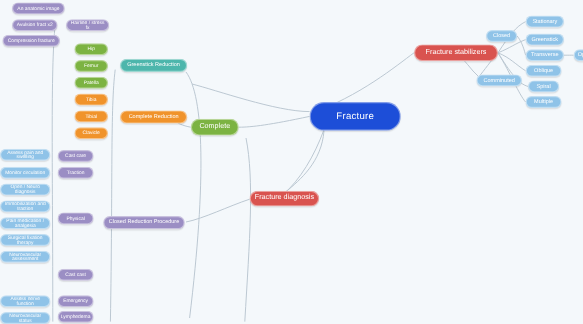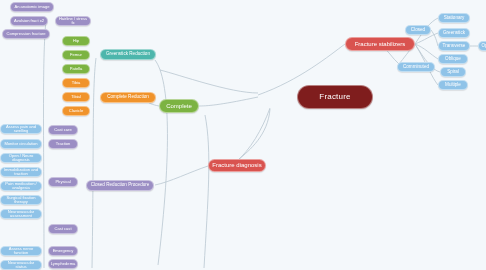--- a/index.html
+++ b/index.html
@@ -84,21 +84,21 @@
       <path d="M 415 44 C 425 48 430 54 438 59"></path>
       <path d="M 415 44 C 424 30 430 22 438 18"></path>
       <path d="M 415 44 C 425 60 432 70 440 72"></path>
       <path d="M 415 44 C 426 62 432 78 438 85"></path>
       <path d="M 431 30 C 434 34 436 38 438 46"></path>
       <path d="M 470 46 C 474 46 476 46 478 46"></path>
       <path d="M 415 44 C 408 52 404 58 399 64"></path>
     </g>
   </svg>
   <div id="nodes">
-      <div class="node root" style="left: 258px; top: 85px; width: 76px; height: 24px; background: #7f1d1d; margin-left: 39px;">
+      <div class="node root" style="left: 258px; top: 85px; width: 76px; height: 24px; background: #1d4ed8;">
         <span>Fracture</span>
       </div>
       <div class="node lvl1" style="left: 345px; top: 37px; width: 70px; height: 14px; background: rgb(217, 83, 79);">
         <span>Fracture stabilizers</span>
       </div>
       <div class="node lvl1" style="left: 208px; top: 159px; width: 58px; height: 13px; background: rgb(217, 83, 79);">
         <span>Fracture diagnosis</span>
       </div>
       <div class="node lvl1" style="left: 159px; top: 99px; width: 40px; height: 14px; background: rgb(124, 179, 66);">
         <span>Complete</span>

